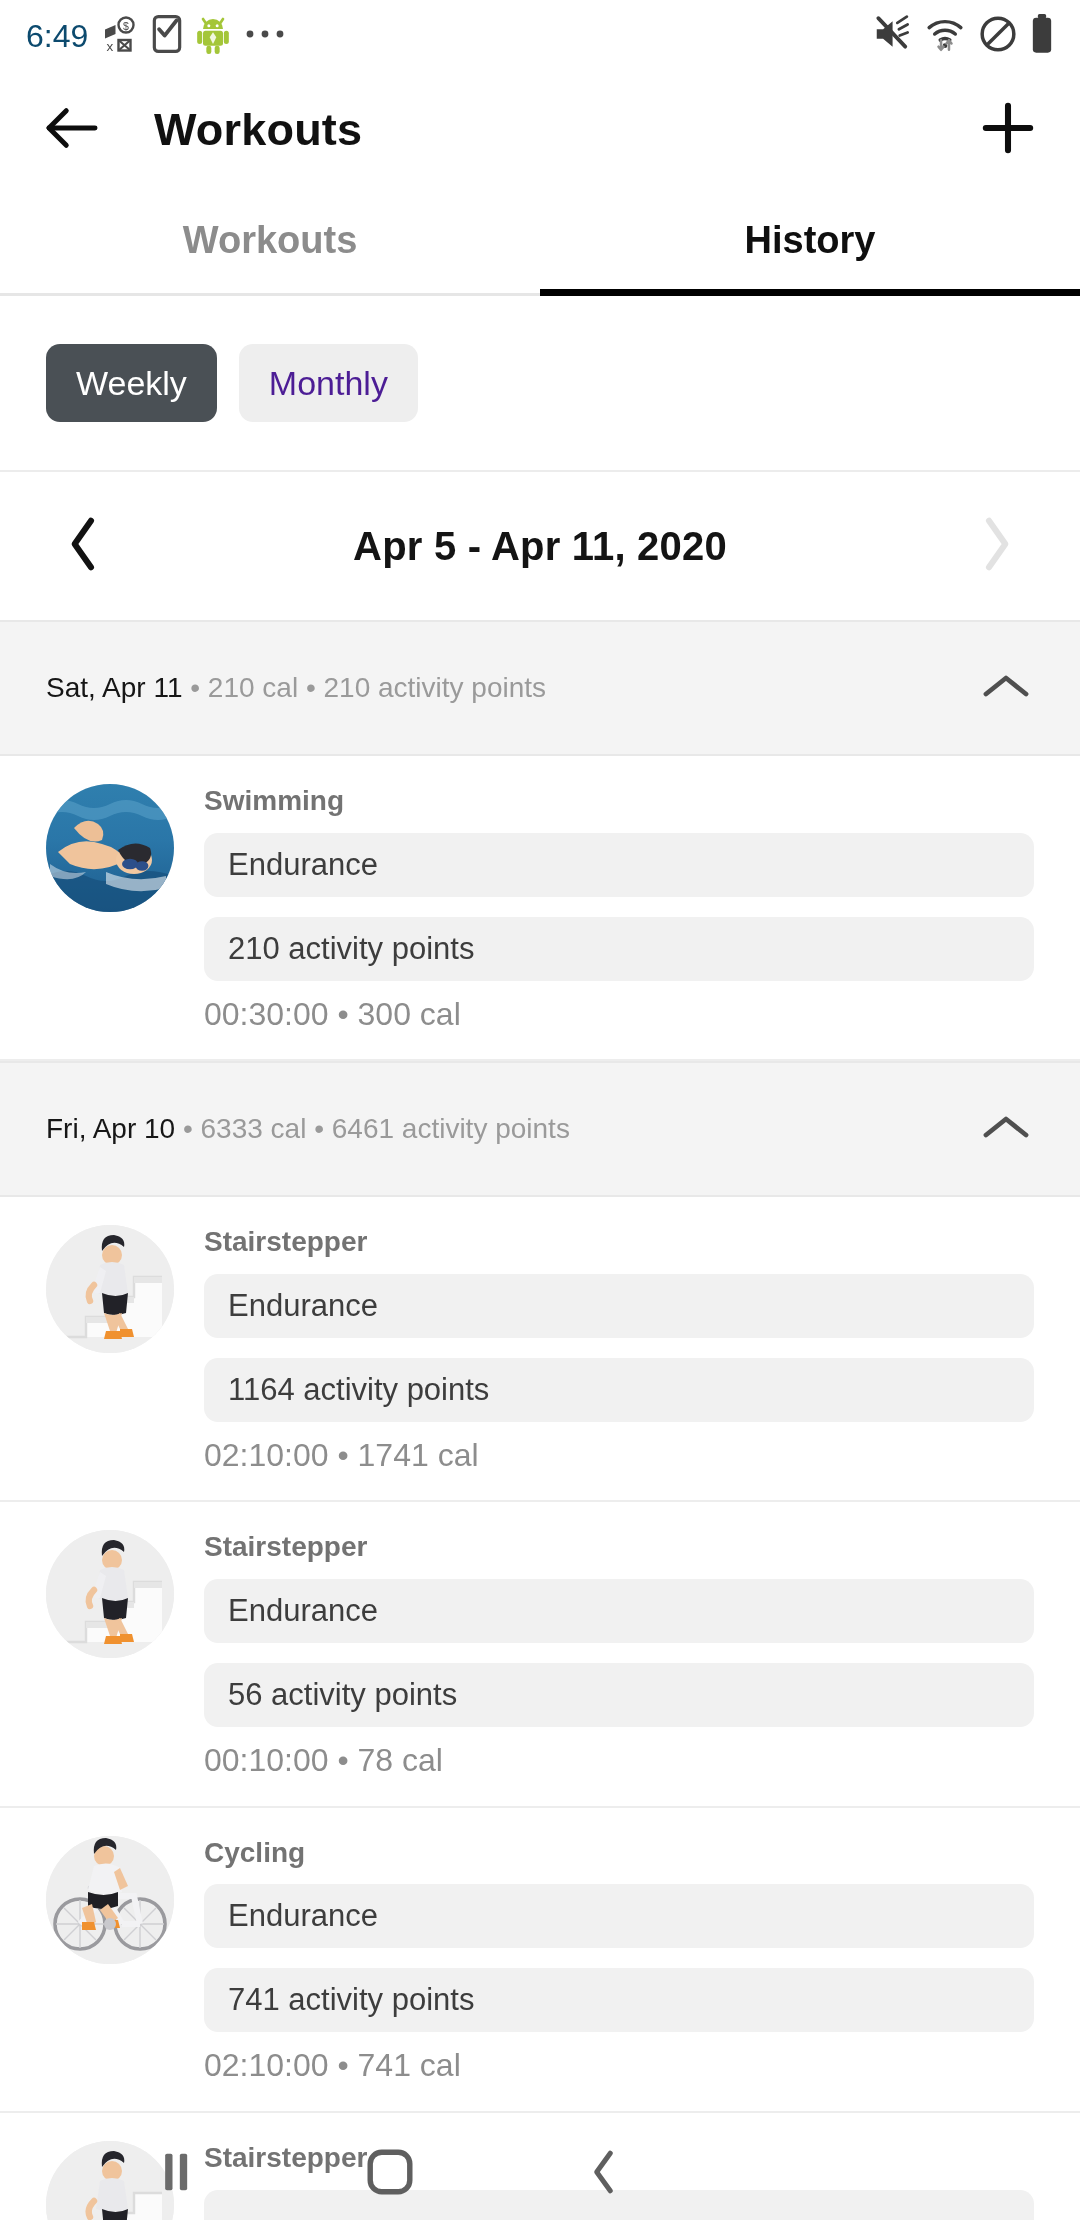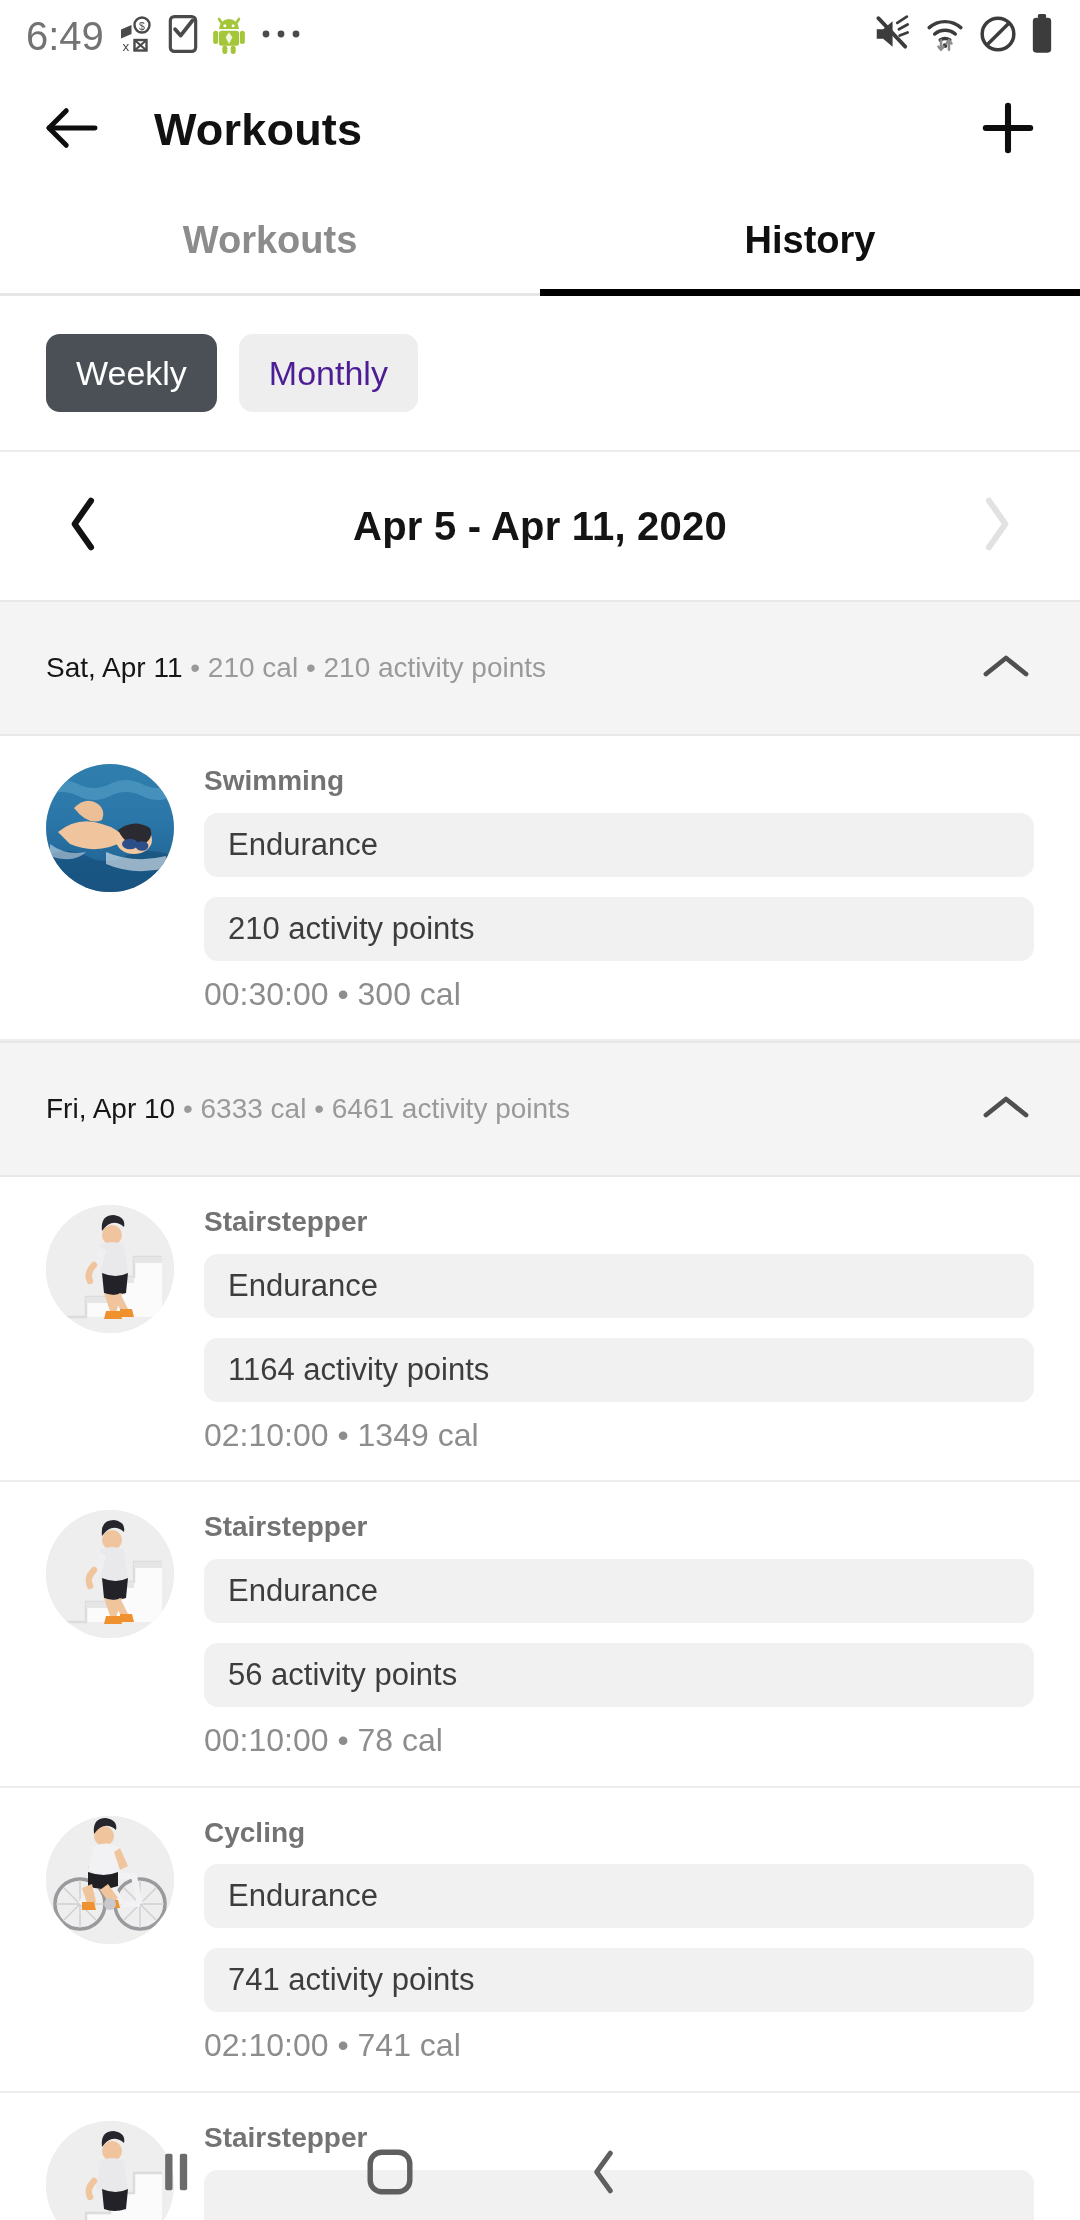--- a/index.html
+++ b/index.html
@@ -13,21 +13,21 @@
   }
 
   
   .statusbar{
     height:72px; width:100%;
     display:flex; align-items:center;
     padding:0 26px;
     background:#ffffff;
   }
   .sb-left{ display:flex; align-items:center; gap:14px; }
-  .sb-time{ font-size:40px; color:#737373; letter-spacing:0px; font-weight:400;}
+  .sb-time{ font-size:32px; color:#0c4a6e; letter-spacing:0px; font-weight:400;}
   .sb-right{ margin-left:auto; display:flex; align-items:center; gap:13px; }
   .sb-ico{ display:block; }
 
   
   .appbar{
     height:116px; width:100%;
     display:flex; align-items:center;
     padding:0 40px;
     background:#fff;
   }
@@ -54,21 +54,21 @@
     position:relative;
   }
   .tab.active{ color:#0f0f0f; }
   .tab.active::after{
     content:""; position:absolute; left:0; right:0; bottom:-3px;
     height:7px; background:#000;
   }
 
   
   .segrow{
-    height:156px; width:100%;
+    height:176px; width:100%;
     display:flex; align-items:center;
     padding:0 46px;
     background:#fff;
     border-bottom:2px solid #ececec;
   }
   .seg{
     height:78px;
     border-radius:14px;
     display:flex; align-items:center; justify-content:center;
     padding:0 30px;
@@ -379,21 +379,21 @@
         <path d="M37 52 h6 l1 4 h-7 Z" fill="#f0912f"></path>
         <path d="M24 30 q-4 4 -2 8" fill="none" stroke="#f0c49c" stroke-width="3.2" stroke-linecap="round"></path>
       </svg>
     </div>
     <div class="itembody">
       <div class="it-title">Stairstepper</div>
       <div class="chips">
         <span class="chip">Endurance</span>
         <span class="chip">1164 activity points</span>
       </div>
-      <div class="it-sub">02:10:00 • 1349 cal</div>
+      <div class="it-sub">02:10:00 • 1741 cal</div>
     </div>
   </div>
 
   <div class="item">
     <div class="avatar">
       <svg viewBox="0 0 64 64" preserveAspectRatio="xMidYMid slice">
         <rect width="64" height="64" fill="#eeeeee"></rect>
         <path d="M6 56 h14 v-10 h12 v-10 h12 v-10 h14 v30 Z" fill="#fbfbfb"></path>
         <path d="M6 56 h14 v-10 h12 v-10 h12 v-10 h14" fill="none" stroke="#dcdcdc" stroke-width="1.2"></path>
         <path d="M20 46 h12 v3 H20 Z" fill="#e6e6e6"></path>

